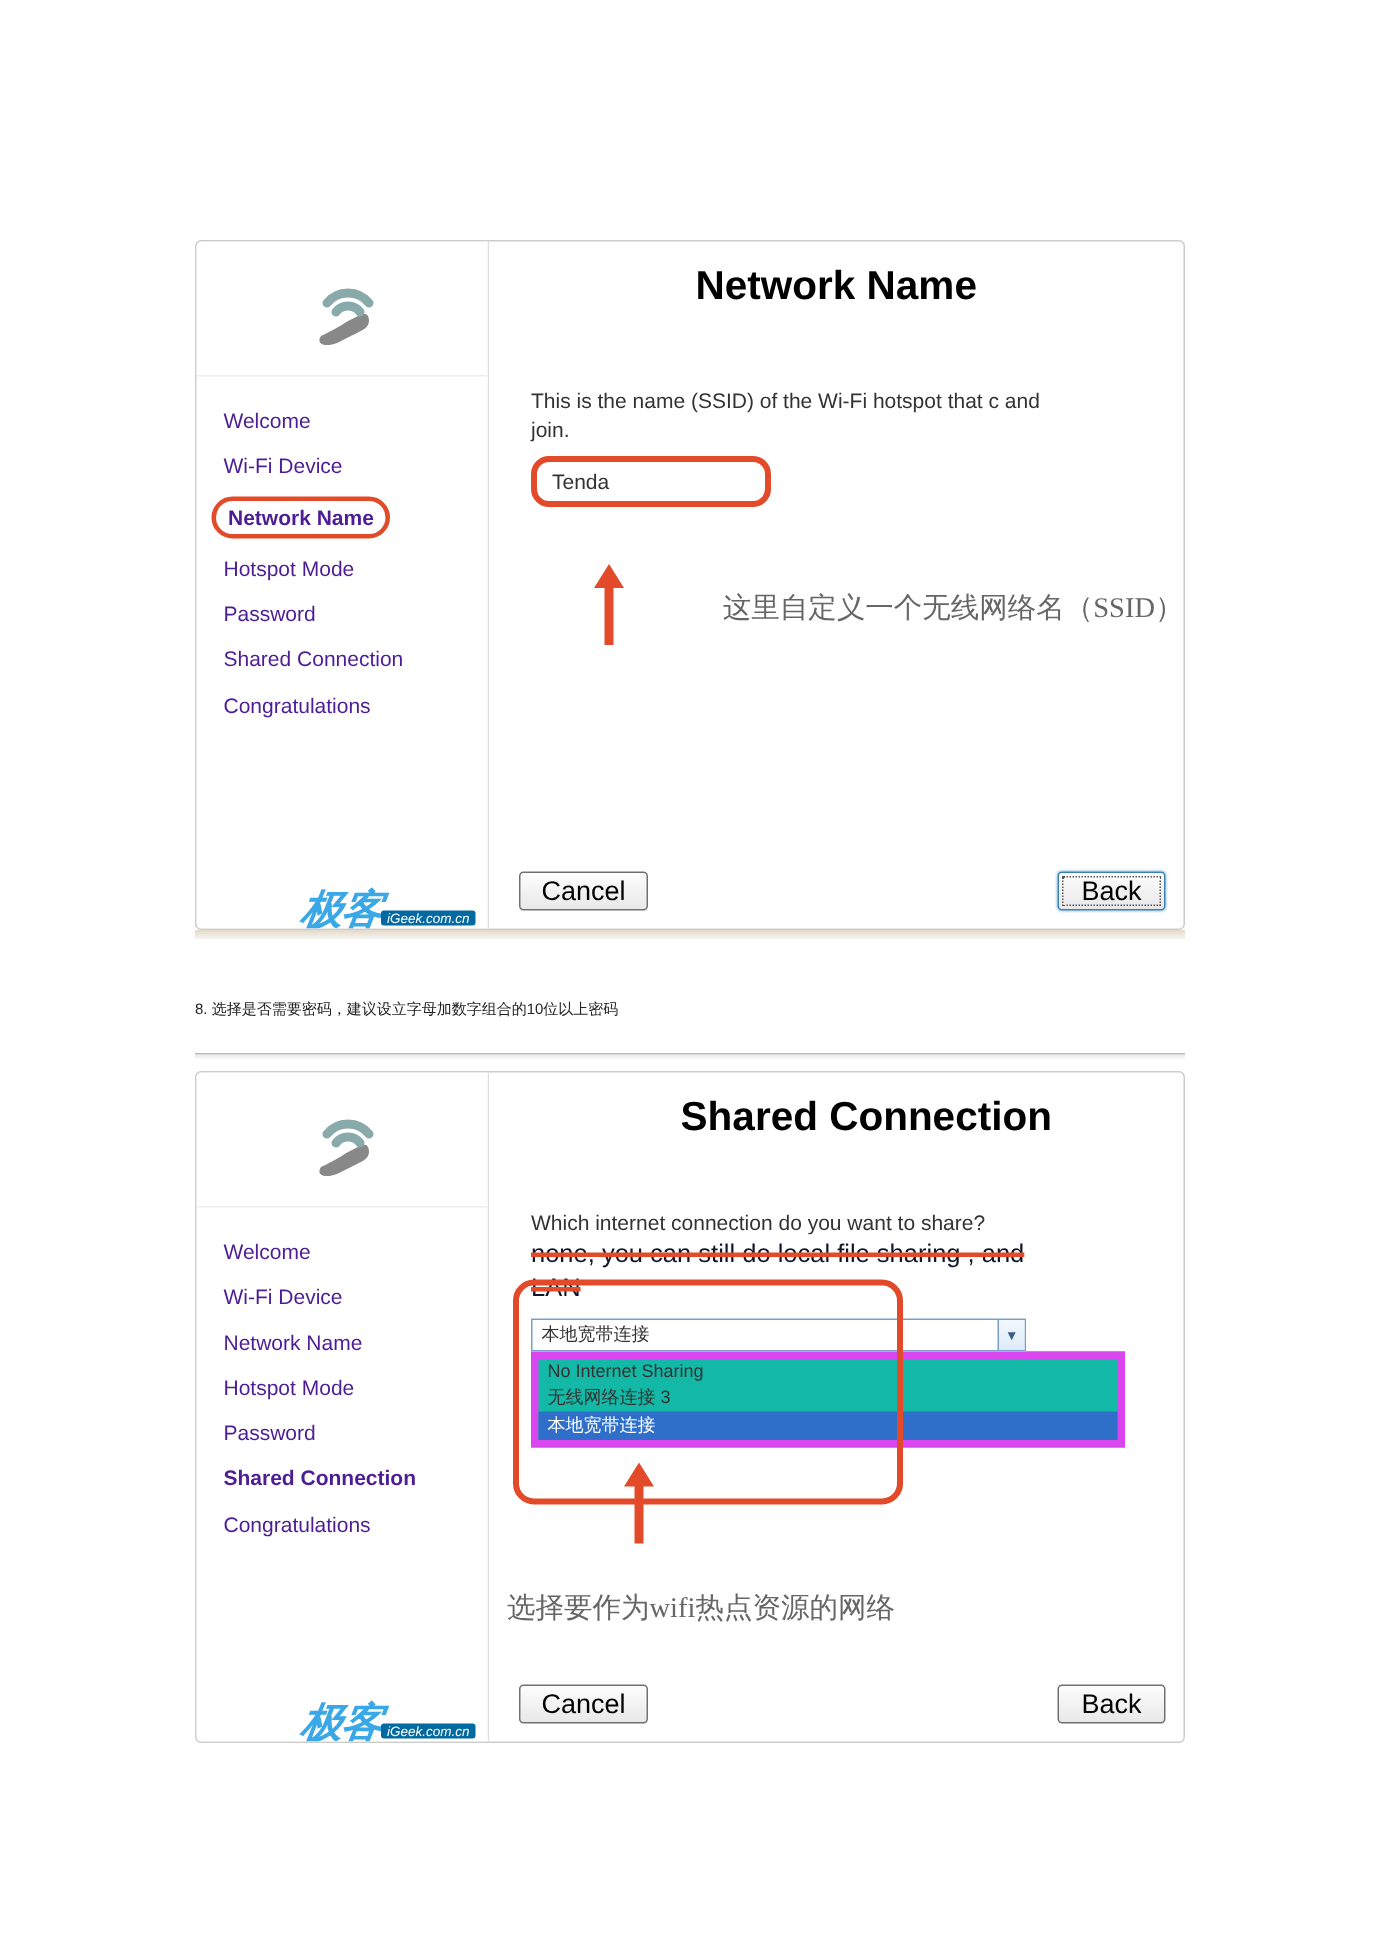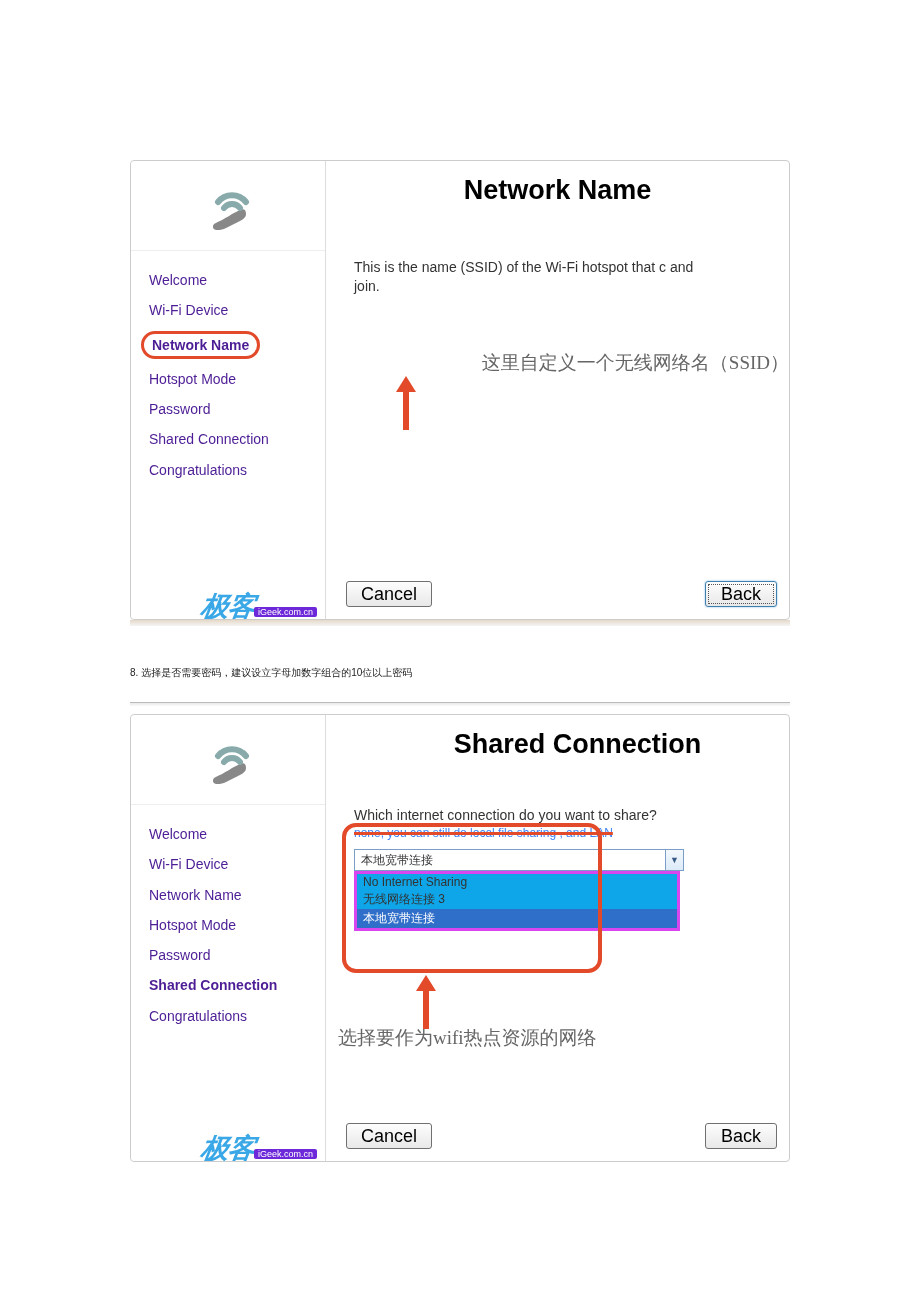--- a/index.html
+++ b/index.html
@@ -75,23 +75,24 @@
     letter-spacing: -1px;
     transform: skewX(-8deg);
     line-height: 0.9;
   }
   .watermark-sub {
     position: absolute;
     bottom: 2px;
     right: 8px;
     font-size: 9px;
     color: #fff;
-    background: #6d28d9;
+    background: #0369a1;
     padding: 0 4px;
     border-radius: 2px;
+    font-style: italic;
   }
   .main {
     flex: 1;
     position: relative;
     padding: 0;
     overflow: hidden;
   }
   .main-title {
     text-align: center;
     font-size: 27px;
@@ -175,23 +176,23 @@
     position: relative;
   }
   .combo-arrow {
     position: absolute; right: 0; top:0; bottom:0; width:18px;
     border-left:1px solid #7a9ec7;
     display:flex;align-items:center;justify-content:center;
     background: linear-gradient(#f3f8fd,#dcebf9);
     font-size: 9px; color:#3a5b86;
   }
   .dropdown {
-    border:3px solid #d946ef;
-    width: 326px;
-    background:#0ea5e9;
+    border:5px solid #d946ef;
+    width: 396px;
+    background:#14b8a6;
     font-size: 12px;
   }
   .dd-item { padding: 1px 6px; }
   .dd-item.sel { background:#2f6fc9; color:#fff; }
   .red-frame {
     border: 4px solid #e24a2a;
     border-radius: 14px;
     position: absolute;
     pointer-events: none;
   }
@@ -222,20 +223,23 @@
       </div>
       <div class="watermark">
         <span class="watermark-txt">极客</span>
         <span class="watermark-sub">iGeek.com.cn</span>
       </div>
     </div>
     <div class="main">
       <div class="main-title">Network Name</div>
       <div class="main-body">
         <div class="desc">This is the name (SSID) of the Wi-Fi hotspot that c and join.</div>
+        <div class="ssid-wrap">
+          <div class="ssid-box">Tenda</div>
+        </div>
         <div class="arrow-up" style="left:68px; top:213px;">
           <svg viewBox="0 0 24 58">
               <path d="M12 2 L22 18 L15 18 L15 56 L9 56 L9 18 L2 18 Z" fill="#e24a2a"></path>
             </svg>
         </div>
         <div class="annot" style="margin-top:54px; margin-left:-20px;text-align:right;">这里自定义一个无线网络名（SSID）</div>
       </div>
       <div class="btn-row">
         <div class="win-btn">Cancel</div>
         <div class="win-btn focus">Back</div>
@@ -270,21 +274,21 @@
       </div>
       <div class="watermark">
         <span class="watermark-txt">极客</span>
         <span class="watermark-sub">iGeek.com.cn</span>
       </div>
     </div>
     <div class="main">
       <div class="main-title" style="text-align:center; padding-left:40px;">Shared Connection</div>
       <div class="main-body" style="padding-top:36px;">
         <div class="desc" style="max-width:360px;">Which internet connection do you want to share?</div>
-        <div class="desc struck" style="color:#3b82f6;font-size:12px;">none, you can still do local file sharing , and LAN </div>
+        <div class="desc struck" style="color:#0f172a;font-size:17px;">none, you can still do local file sharing , and LAN </div>
 
         <div style="position:relative; margin-top:8px;">
           <div class="combo">
             <span>本地宽带连接</span>
             <span class="combo-arrow">▼</span>
           </div>
           <div class="dropdown">
             <div class="dd-item">No Internet Sharing</div>
             <div class="dd-item">无线网络连接 3</div>
             <div class="dd-item sel">本地宽带连接</div>

